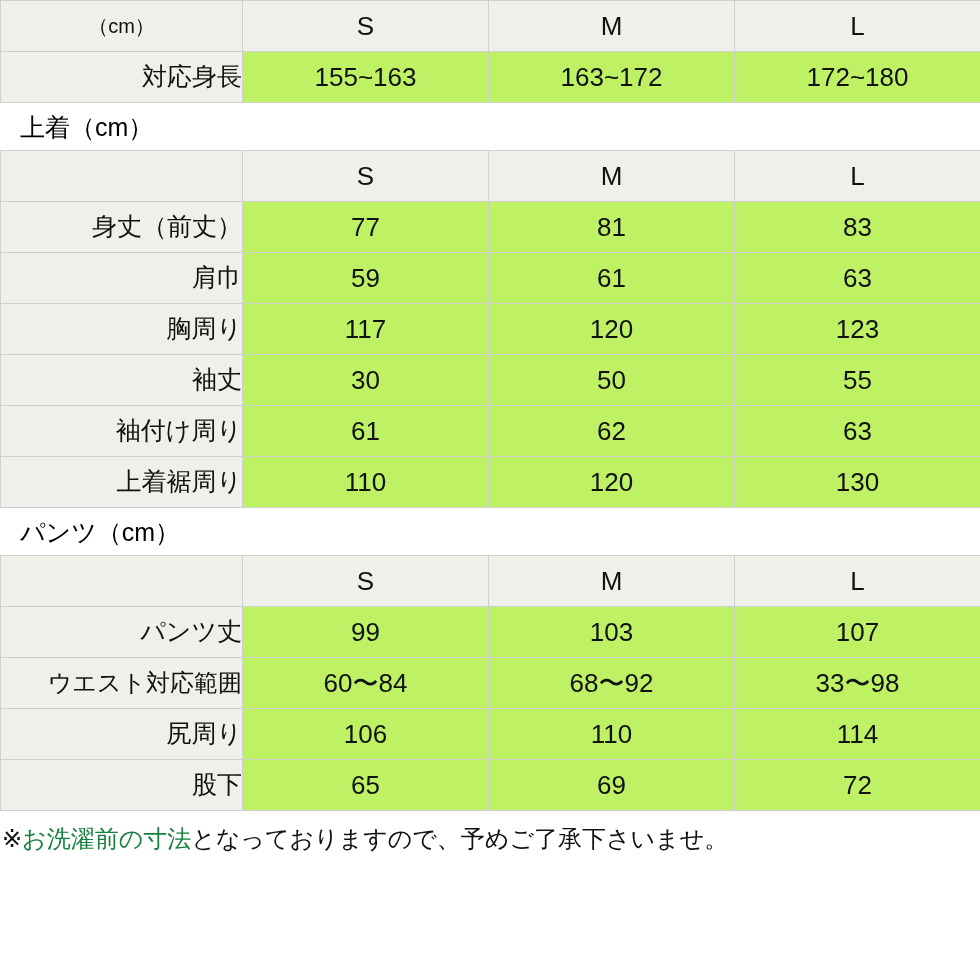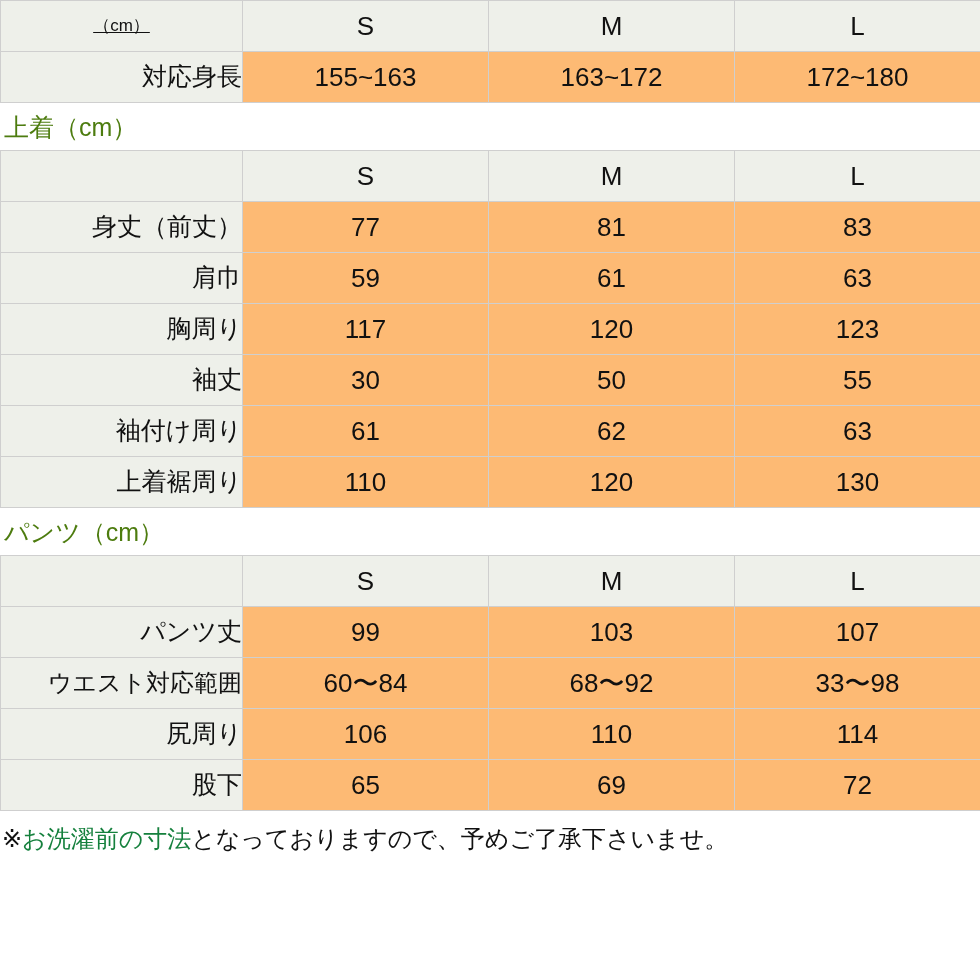--- a/index.html
+++ b/index.html
@@ -45,33 +45,32 @@
   table.size-table tr.head-row th,
   table.size-table tr.head-row td {
     background: #eef0ea;
   }
   table.size-table td.rowlabel {
     background: #eef0ea;
     font-size: 25px;
     text-align: right;
   }
   table.size-table td.value {
-    background: #fdba74;
+    background: #bef264;
     font-size: 26px;
   }
   table.size-table td.corner {
     background: #eef0ea;
-    font-size: 17px;
-    text-decoration: underline;
+    font-size: 20px;
   }
   .section-title {
     font-size: 25px;
     line-height: 1;
-    padding: 12px 0 10px 4px;
-    color: #4d7c0f;
+    padding: 12px 0 10px 20px;
+    color: #000000;
   }
   .note {
     font-size: 24px;
     padding: 12px 0 0 2px;
     color: #111111;
     white-space: nowrap;
   }
   .note .emph {
     color: #15803d;
   }

